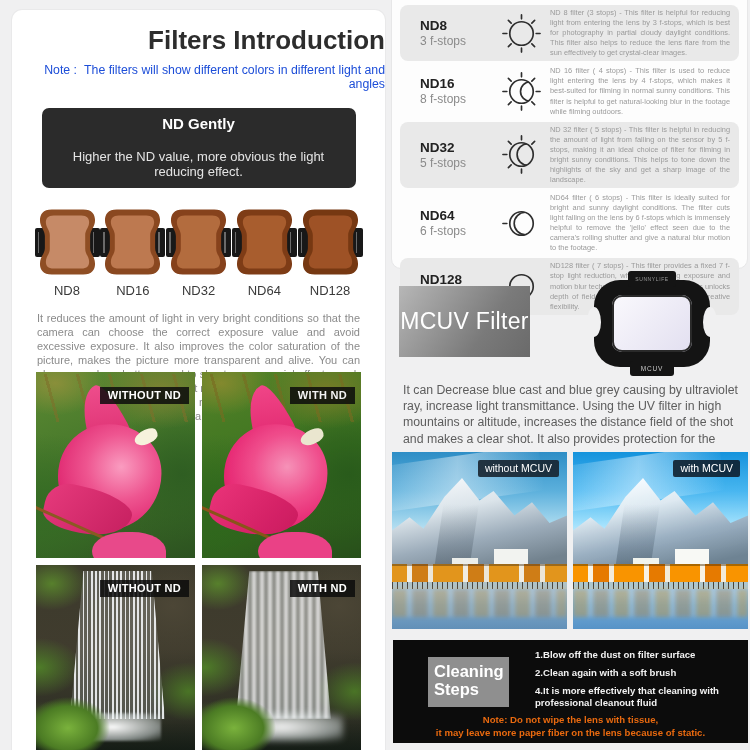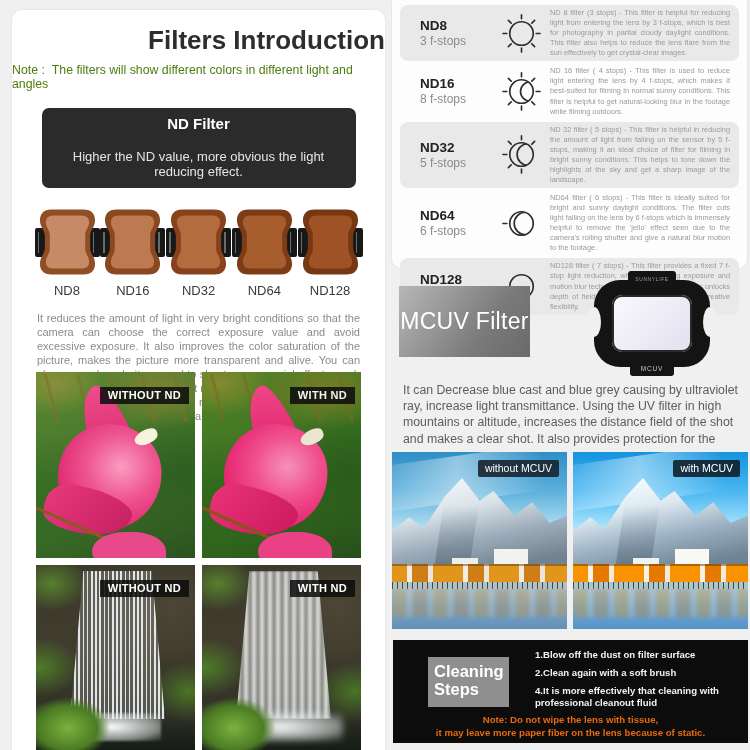--- a/index.html
+++ b/index.html
@@ -4,21 +4,21 @@
 <style>
   * { margin:0; padding:0; box-sizing:border-box; }
   html,body { background:#e8e8ea; }
   .page { position:relative; width:750px; height:750px; background:#f0f0f1; overflow:hidden;
           font-family:"Liberation Sans", sans-serif; }
 
   
   .left-card { position:absolute; left:12px; top:10px; width:373px; height:740px;
                background:#fff; border-radius:10px 10px 0 0; box-shadow:0 0 0 1px #e9e9ea; }
   .lc-title { margin-top:15px; text-align:right; font-size:26px; font-weight:800; color:#2d2d2d; }
-  .lc-note  { margin-top:7px; text-align:left; font-size:12.3px; color:#4d7c0f; }
+  .lc-note  { margin-top:7px; text-align:right; font-size:12.3px; color:#1d4ed8; }
   .lc-note .prefix { margin-right:7px; }
   .nd-banner { margin:17px auto 0; width:314px; background:#2b2b2b; border-radius:7px;
                padding:7px 12px 9px; text-align:center; }
   .nd-banner-title { color:#fff; font-size:15px; font-weight:700; }
   .nd-banner-sub   { color:#e4e4e4; font-size:13px; margin-top:17px; }
 
   .filters-row { margin:19px auto 0; width:322px; display:flex; justify-content:space-between; }
   .filter-item { width:59px; text-align:center; }
   .filter-swatch { position:relative; width:59px; height:70px; }
   .filter-tab { position:absolute; top:21px; width:10px; height:29px; background:#181818;
@@ -167,21 +167,21 @@
 
 <div class="page">
 
   <div class="left-card">
     <div class="lc-title">Filters Introduction</div>
     <div class="lc-note">
       <span class="prefix">Note :</span><span>The filters will show different colors in different light and angles</span>
     </div>
 
     <div class="nd-banner">
-      <div class="nd-banner-title">ND Filter</div>
+      <div class="nd-banner-title">ND Gently</div>
       <div class="nd-banner-sub">Higher the ND value, more obvious the light reducing effect.</div>
     </div>
 
     <div class="filters-row">
       <div class="filter-item">
         <div class="filter-swatch">
           <span class="filter-tab l"></span>
           <span class="filter-tab r"></span>
           <svg viewBox="0 0 60 70">
             <path d="M14,2 L46,2 C55,2 58,7 58,13 C58,20 53,23 53,29 L53,41 C53,47 58,50 58,57 C58,63 55,68 46,68 L14,68 C5,68 2,63 2,57 C2,50 7,47 7,41 L7,29 C7,23 2,20 2,13 C2,7 5,2 14,2 Z" style="fill: rgb(143, 78, 36);"></path>

